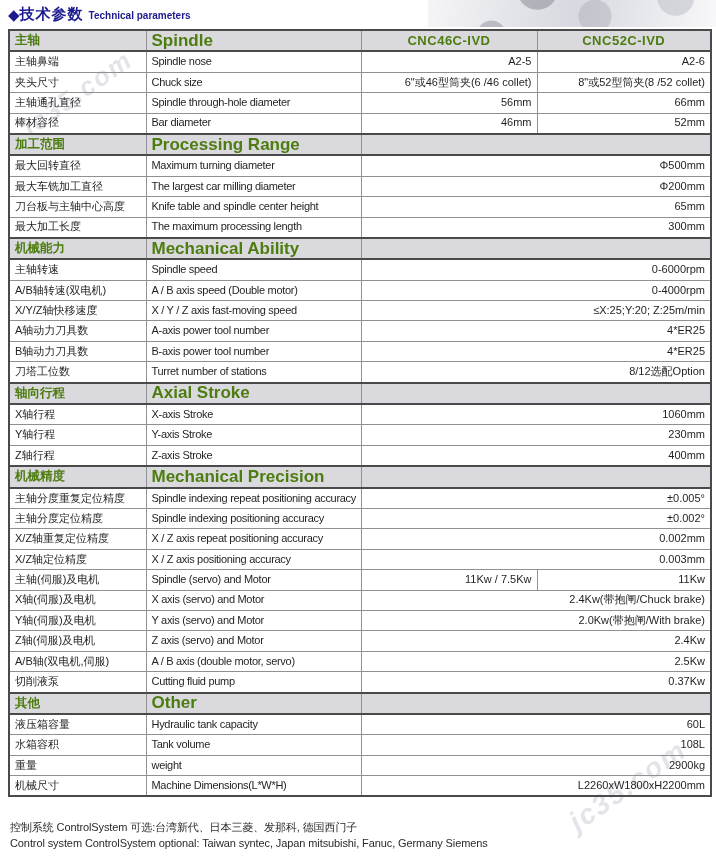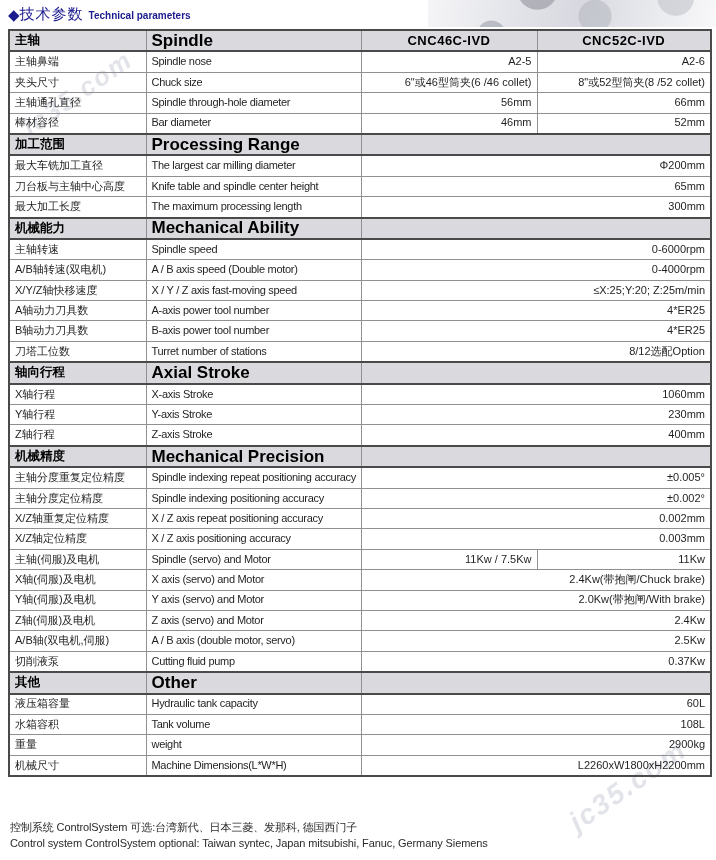--- a/index.html
+++ b/index.html
@@ -15,38 +15,38 @@
       radial-gradient(circle at 38% -40%, rgba(120,122,132,.45) 0 20px, transparent 21px),
       radial-gradient(circle at 58% 60%, rgba(175,177,186,.5) 0 16px, transparent 17px),
       radial-gradient(circle at 86% -10%, rgba(190,192,200,.55) 0 18px, transparent 19px),
       linear-gradient(100deg,#f5f5f7 0%,#e4e5ea 28%,#d8d9e0 52%,#e9eaee 78%,#f8f8fa 100%);
   }
   .title-bar{
     position:absolute;left:8px;top:5px;white-space:nowrap;
     color:#1b1b8e;
   }
   .title-bar .diamond{font-size:15px;vertical-align:-1px;}
-  .title-bar .cn{font-size:15px;font-weight:normal;letter-spacing:1px;}
+  .title-bar .cn{font-size:15px;font-weight:bold;letter-spacing:1px;}
   .title-bar .en{font-size:10px;font-weight:bold;margin-left:5px;}
   table.spec{
     position:absolute;left:8px;top:29px;width:702px;
     border-collapse:collapse;table-layout:fixed;
     border:2px solid #4a4a4a;
   }
   table.spec td{
     border:1px solid #8f8f94;
     height:19.4px;line-height:1.05;
     padding:0 5px;font-size:11px;color:#1f1f1f;
     overflow:hidden;white-space:nowrap;
   }
   td.cn{text-align:left;}
   td.en{text-align:left;font-size:10.6px;letter-spacing:-0.3px;}
   td.val{text-align:right;padding:0 2px;}
   tr.sec td{
-    background:#d9d9de;color:#000000;font-weight:bold;
+    background:#d9d9de;color:#4d7c0f;font-weight:bold;
     border-top:2px solid #4a4a4a;border-bottom:2px solid #4a4a4a;
     font-size:12.5px;letter-spacing:0;
   }
   tr.sec td.en{font-size:17px;letter-spacing:0;}
   tr.sec td.model{text-align:center;font-size:13px;letter-spacing:.5px;}
   .footer{
     position:absolute;left:10px;top:820px;width:690px;
     font-size:11px;color:#2a2a2a;line-height:15.5px;letter-spacing:-0.1px;
   }
   .wm{
@@ -106,20 +106,25 @@
         <td class="en">Bar diameter</td>
         <td class="val">46mm</td>
         <td class="val">52mm</td>
       </tr>
       <tr class="sec">
         <td class="cn">加工范围</td>
         <td class="en">Processing Range</td>
         <td class="val" colspan="2"></td>
       </tr>
       <tr>
+        <td class="cn">最大回转直径</td>
+        <td class="en">Maximum turning diameter</td>
+        <td class="val" colspan="2">Φ500mm</td>
+      </tr>
+      <tr>
         <td class="cn">最大车铣加工直径</td>
         <td class="en">The largest car milling diameter</td>
         <td class="val" colspan="2">Φ200mm</td>
       </tr>
       <tr>
         <td class="cn">刀台板与主轴中心高度</td>
         <td class="en">Knife table and spindle center height</td>
         <td class="val" colspan="2">65mm</td>
       </tr>
       <tr>

